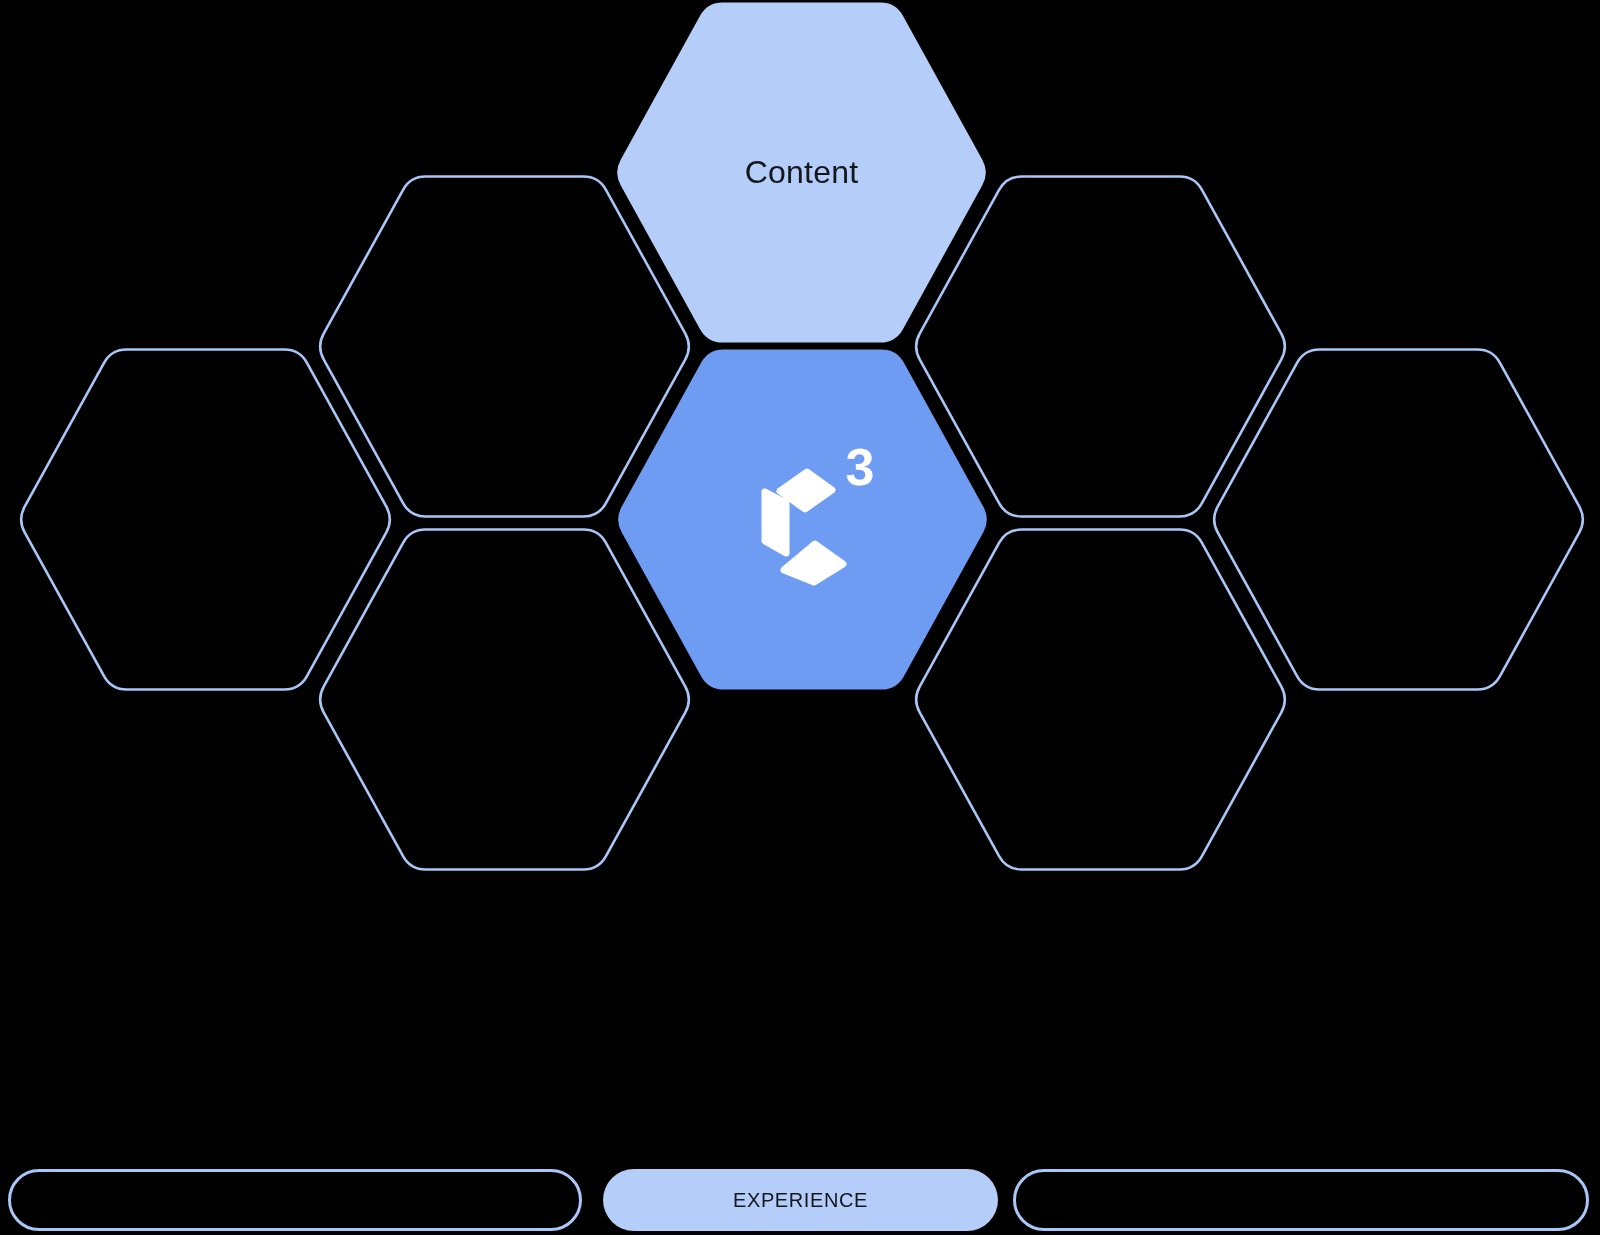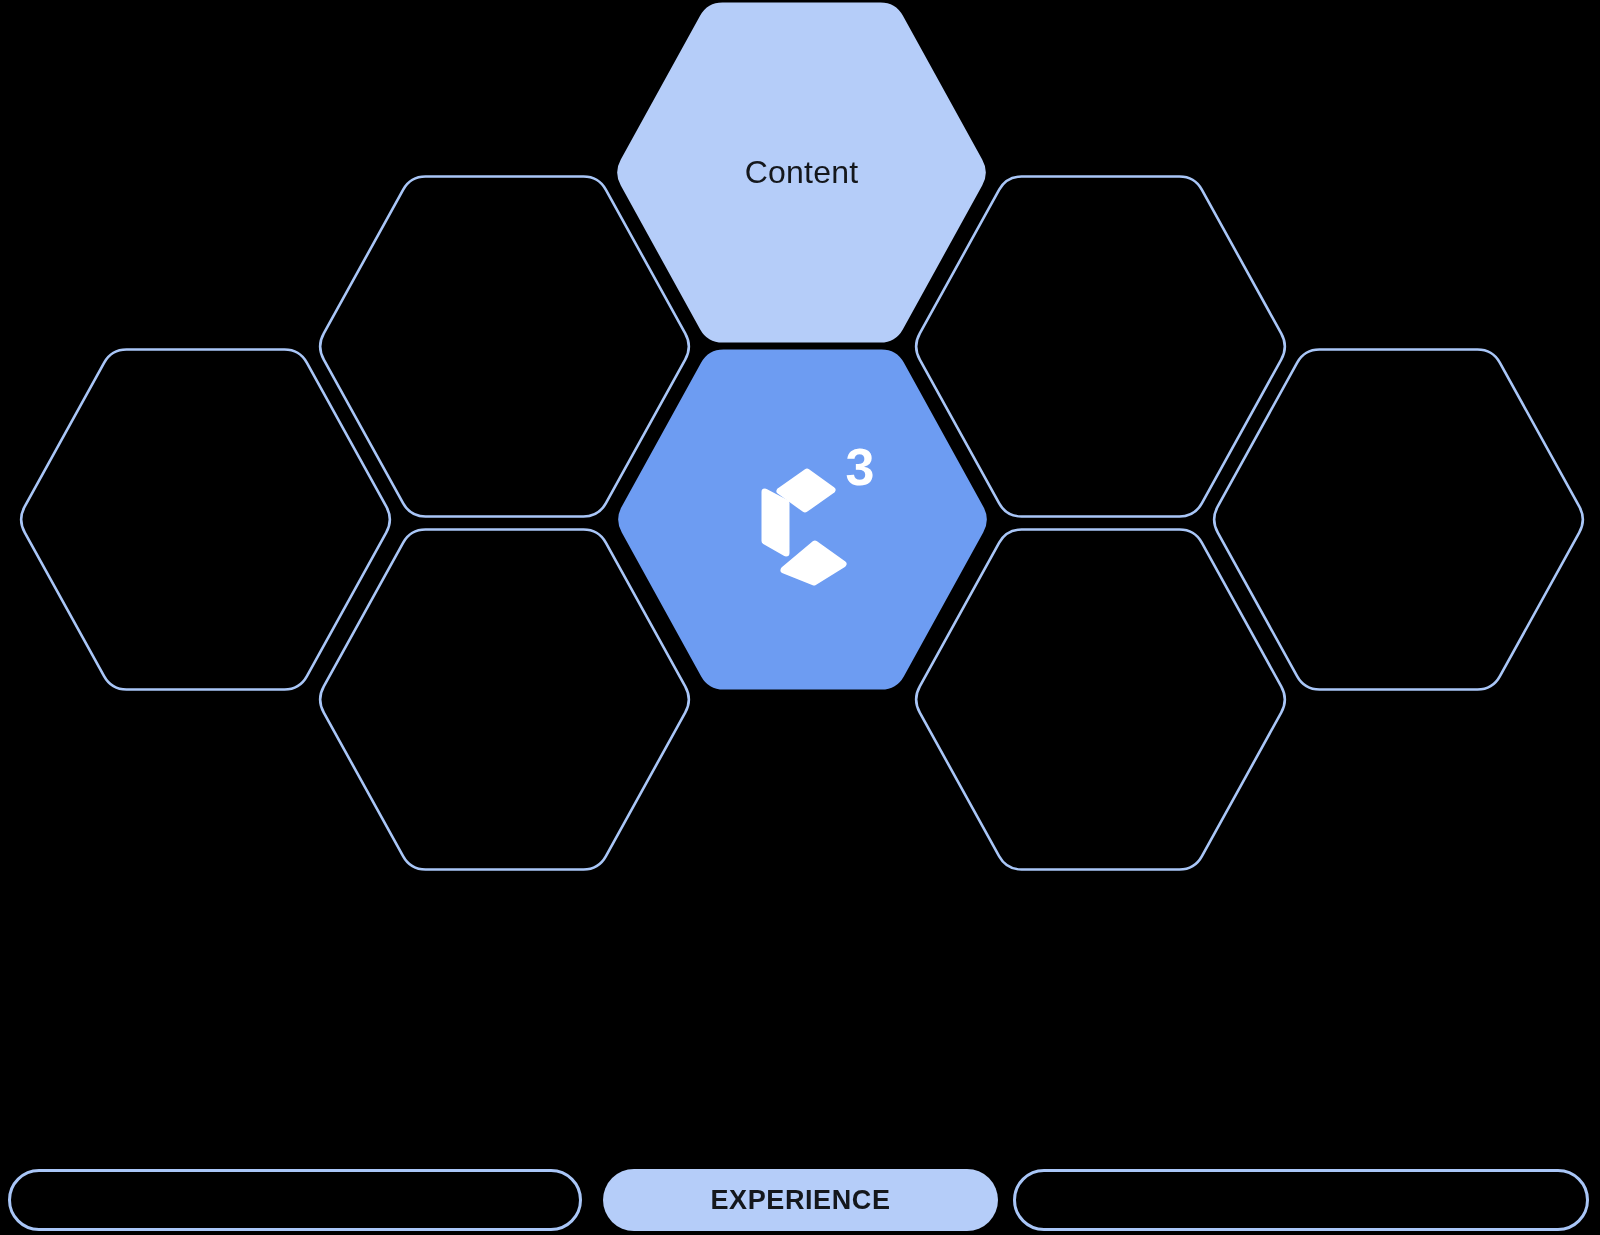--- a/index.html
+++ b/index.html
@@ -64,22 +64,22 @@
   .pill {
     position: absolute;
     top: 1169px;
     height: 62px;
     border-radius: 31px;
     display: flex; align-items: center; justify-content: center;
   }
   .pill--outline { border: 3px solid var(--outline); background: transparent; }
   .pill--fill { background: var(--light-fill); }
   .pill-label {
-    font-size: 27px;
-    font-weight: 700;
+    font-size: 20px;
+    font-weight: 400;
     letter-spacing: 0.6px;
     color: var(--label-text);
   }
   .pill--left  { left: 8px;    width: 574px; }
   .pill--mid   { left: 603px;  width: 395px; }
   .pill--right { left: 1013px; width: 576px; }
 
   
   .hex--content        { left: 611px;  top: 0px;   }
   .hex--upper-left     { left: 314px;  top: 174px; }

